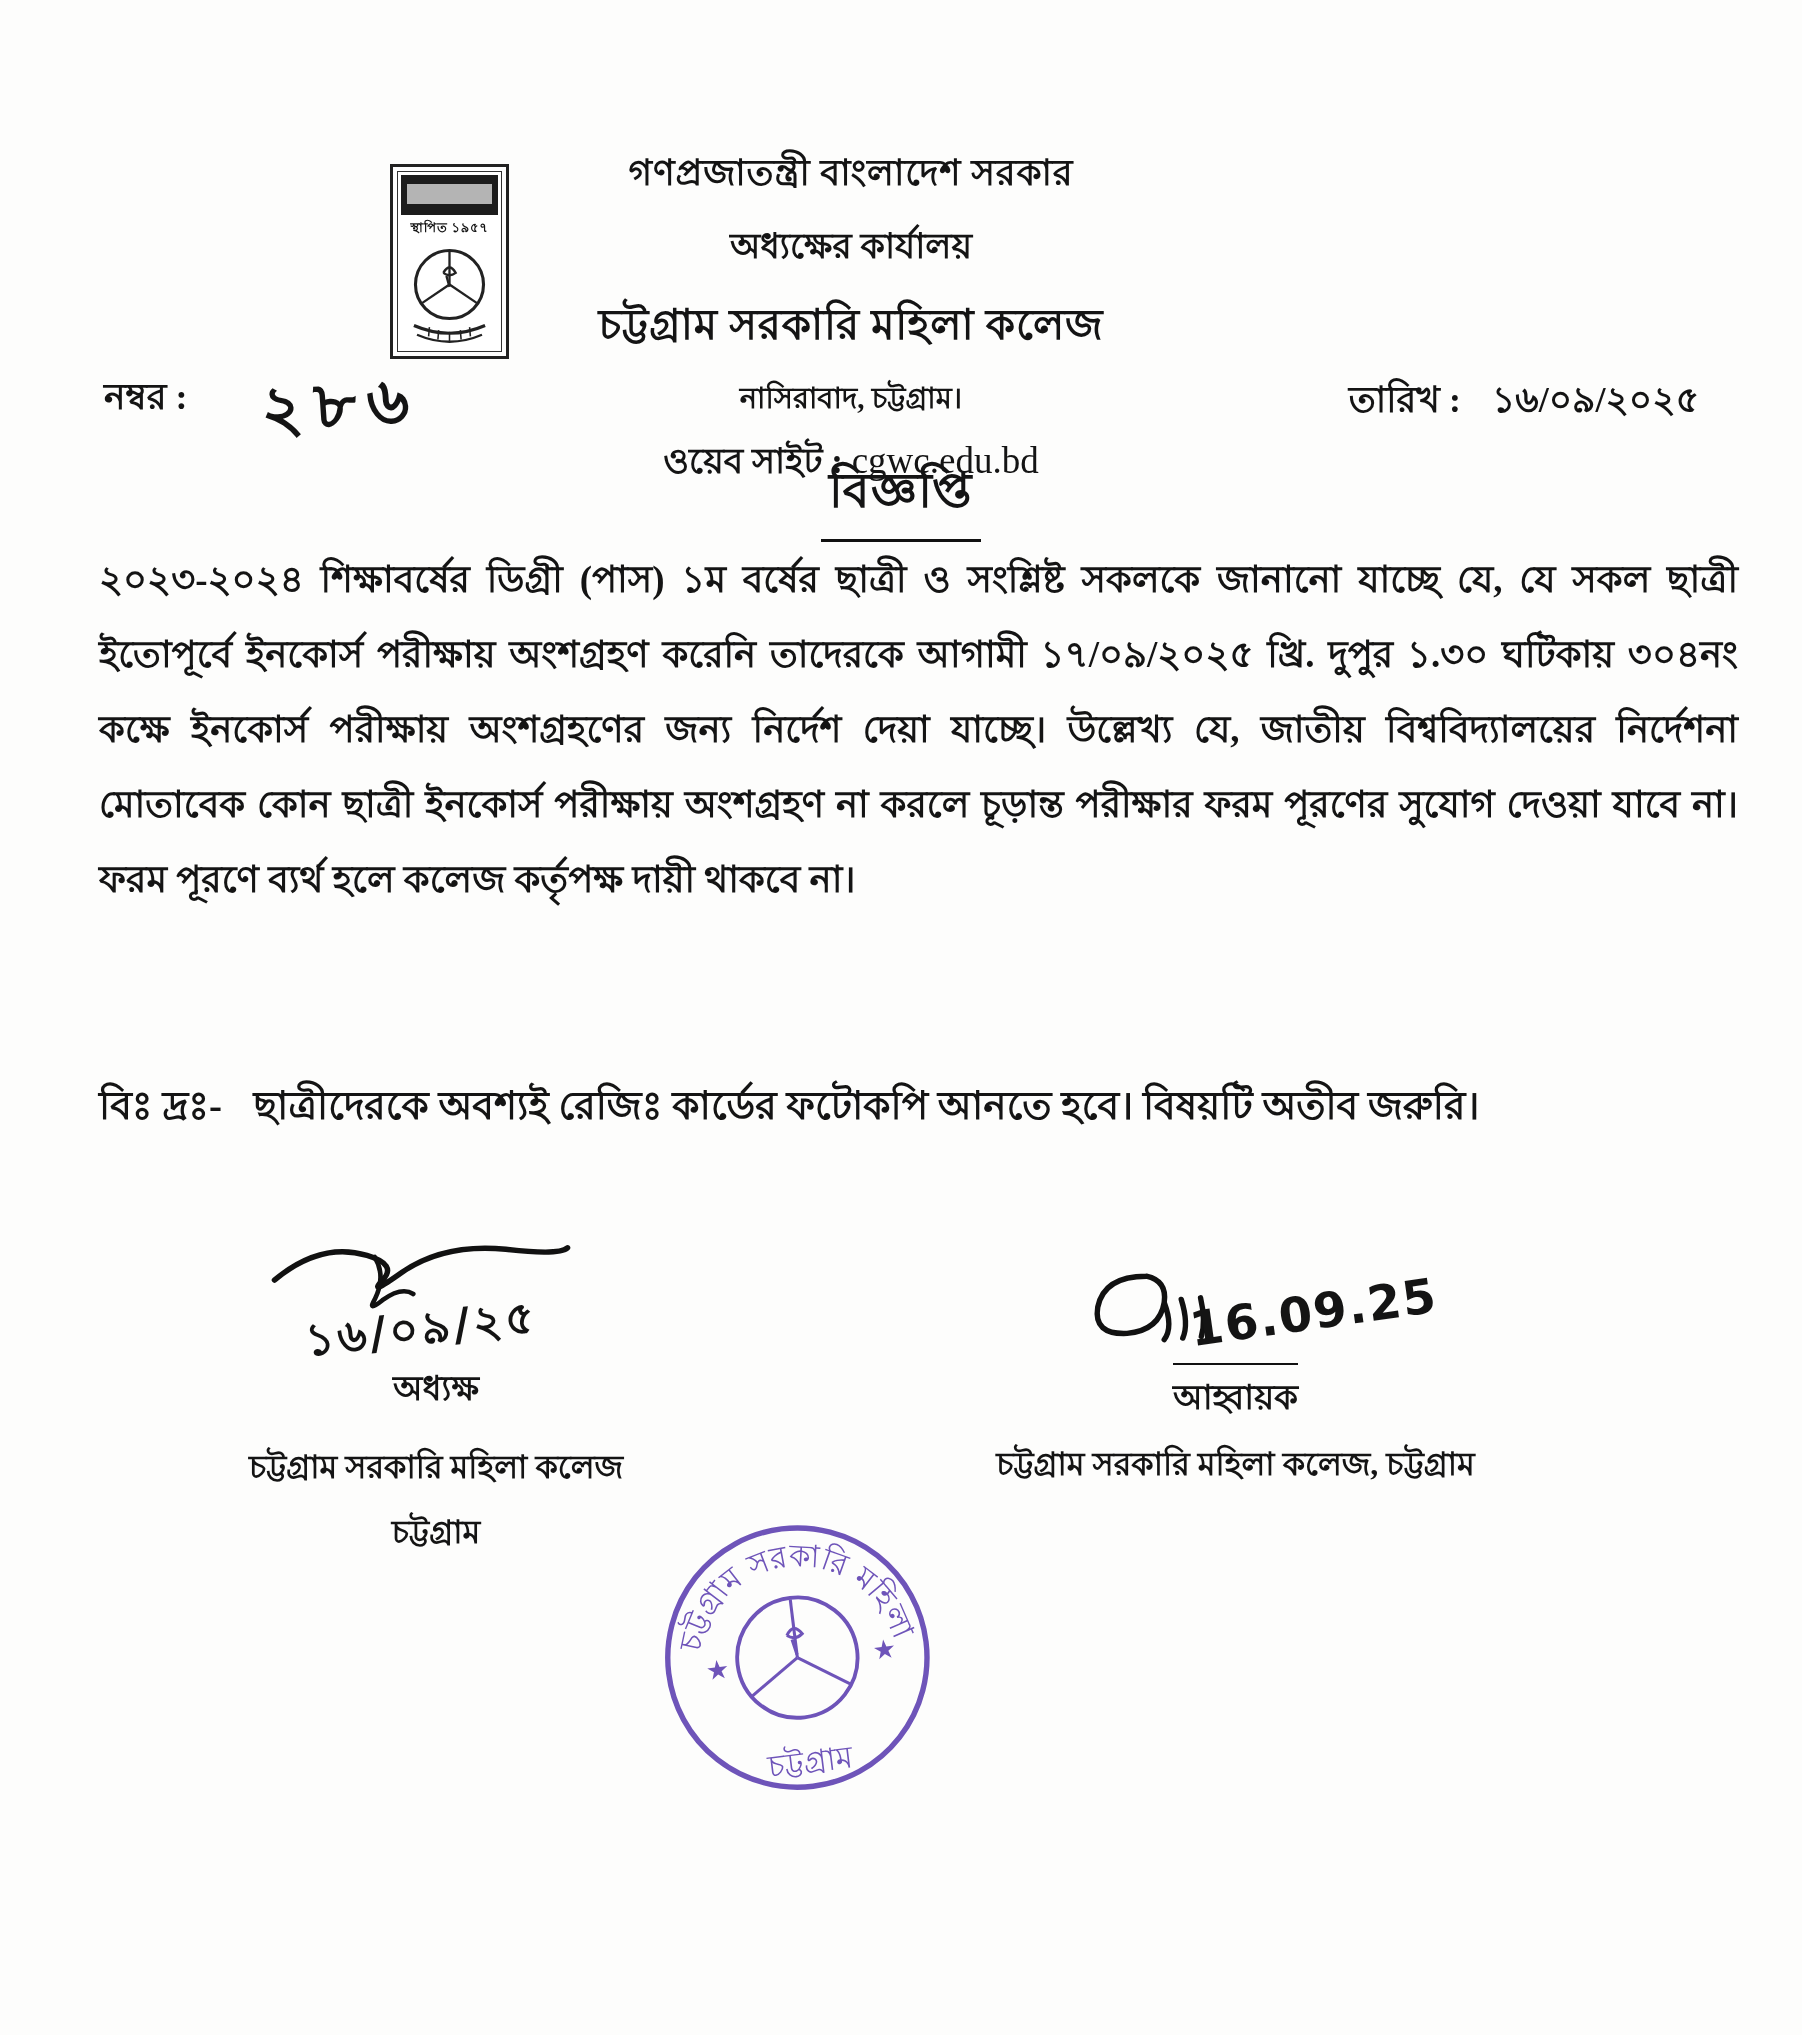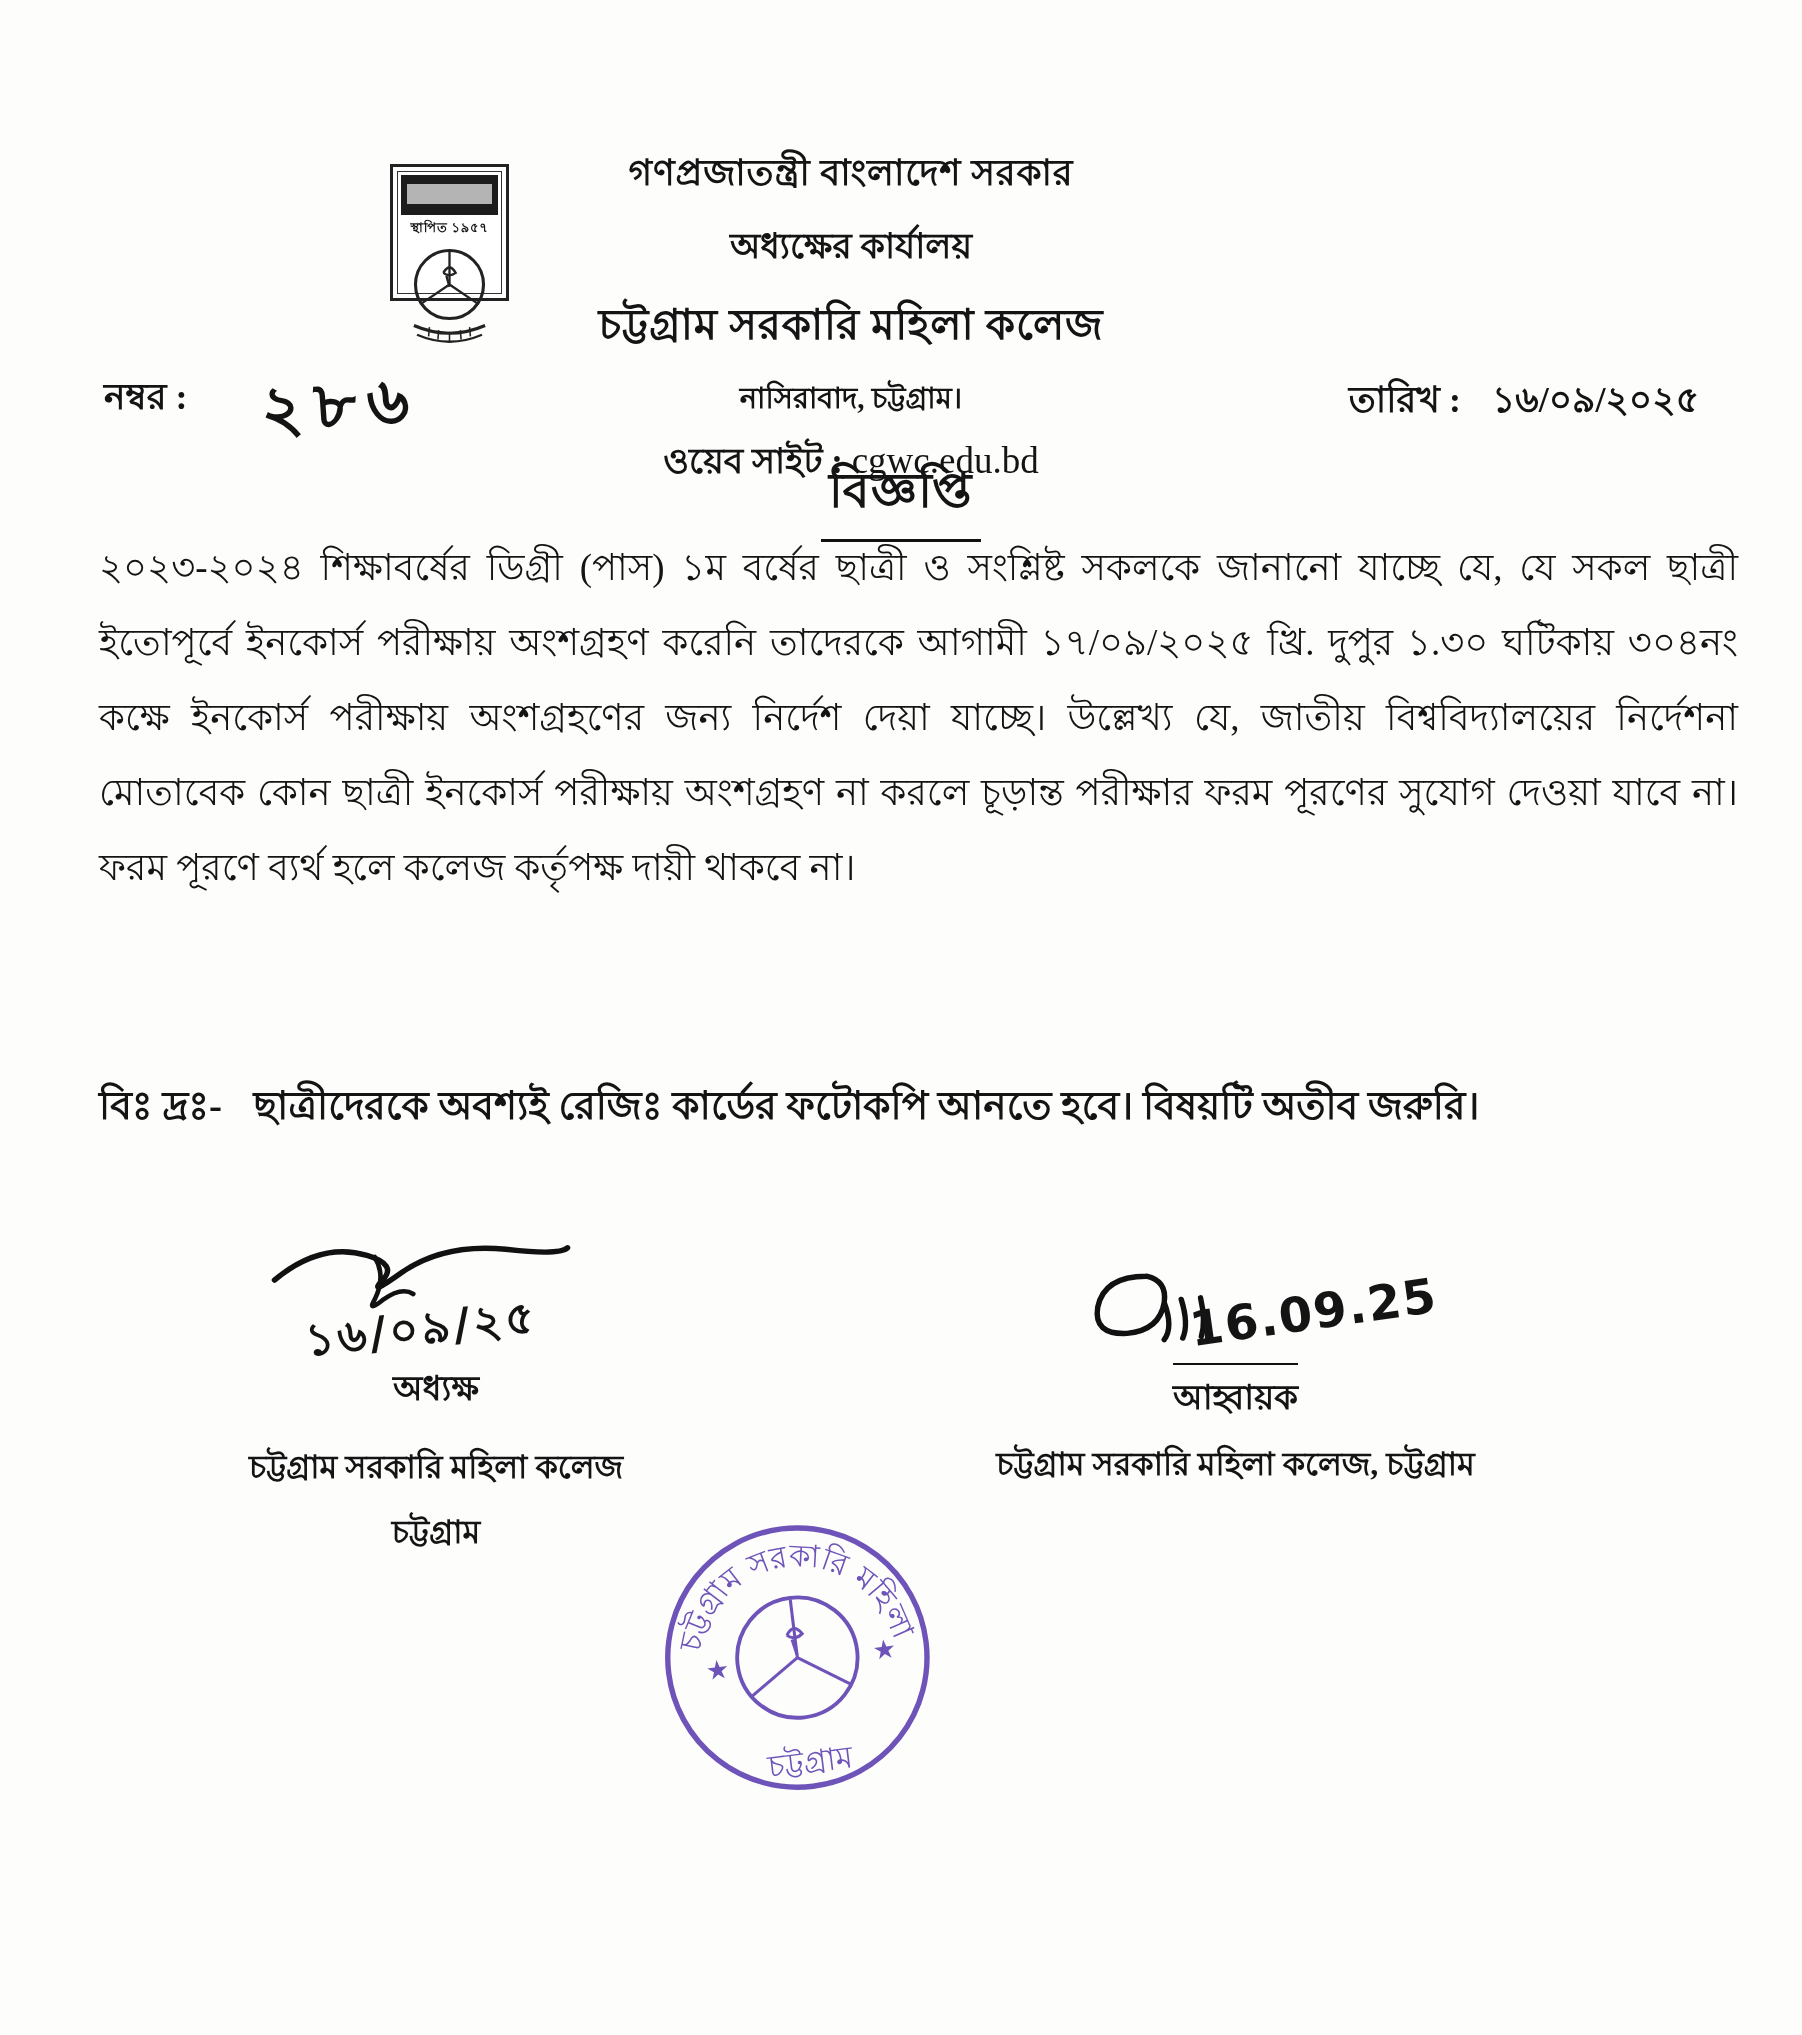--- a/index.html
+++ b/index.html
@@ -3,21 +3,21 @@
 <meta charset="utf-8">
 <style>
   * { margin:0; padding:0; box-sizing:border-box; }
   body { background:#e8e8e8; font-family:"Liberation Serif","DejaVu Serif",serif; }
   .page {
     position:relative; width:1802px; height:2035px; margin:0 auto;
     background:#fdfdfc; color:#141414; overflow:hidden;
   }
   
   .logo-box {
-    position:absolute; left:390px; top:164px; width:119px; height:137px;
+    position:absolute; left:390px; top:164px; width:119px; height:195px;
     border:3.1px solid #222; padding:3.9px; background:#fff;
   }
   .logo-inner { width:100%; height:100%; border:1.5px solid #333; position:relative; }
   .logo-band {
     height:40px; background:#1c1c1c; margin:3.1px; position:relative; overflow:hidden;
   }
   .logo-band::before, .logo-band::after {
     content:""; position:absolute; top:9.3px; height:20px; background:#cfcfcf; opacity:.85;
   }
   .logo-band::before { left:6.2px; width:40px; }
@@ -48,22 +48,22 @@
   }
   .date-right { display:flex; gap:31px; margin-top:3.1px; }
   
   .title-wrap { position:absolute; top:454px; left:0; width:1802px; text-align:center; }
   .title-wrap span {
     display:inline-block; font-size:48px; font-weight:bold;
     border-bottom:3.1px solid #111; padding:0 7.7px 6.2px 7.7px; letter-spacing:1.5px;
   }
   
   .body-text {
-    position:absolute; top:530px; left:99px; width:1639px;
-    font-size:37px; font-weight:400; line-height:75px;
+    position:absolute; top:542px; left:99px; width:1639px;
+    font-size:37px; font-weight:700; line-height:75px;
     text-align:justify; text-justify:inter-word;
   }
   
   .note-line {
     position:absolute; top:1075px; left:99px; width:1653px;
     font-size:39px; font-weight:bold;
   }
   .note-line .note-label { margin-right:21.6px;margin-top:9px; }
   
   .sig-block { position:absolute; text-align:center; font-weight:bold; }

